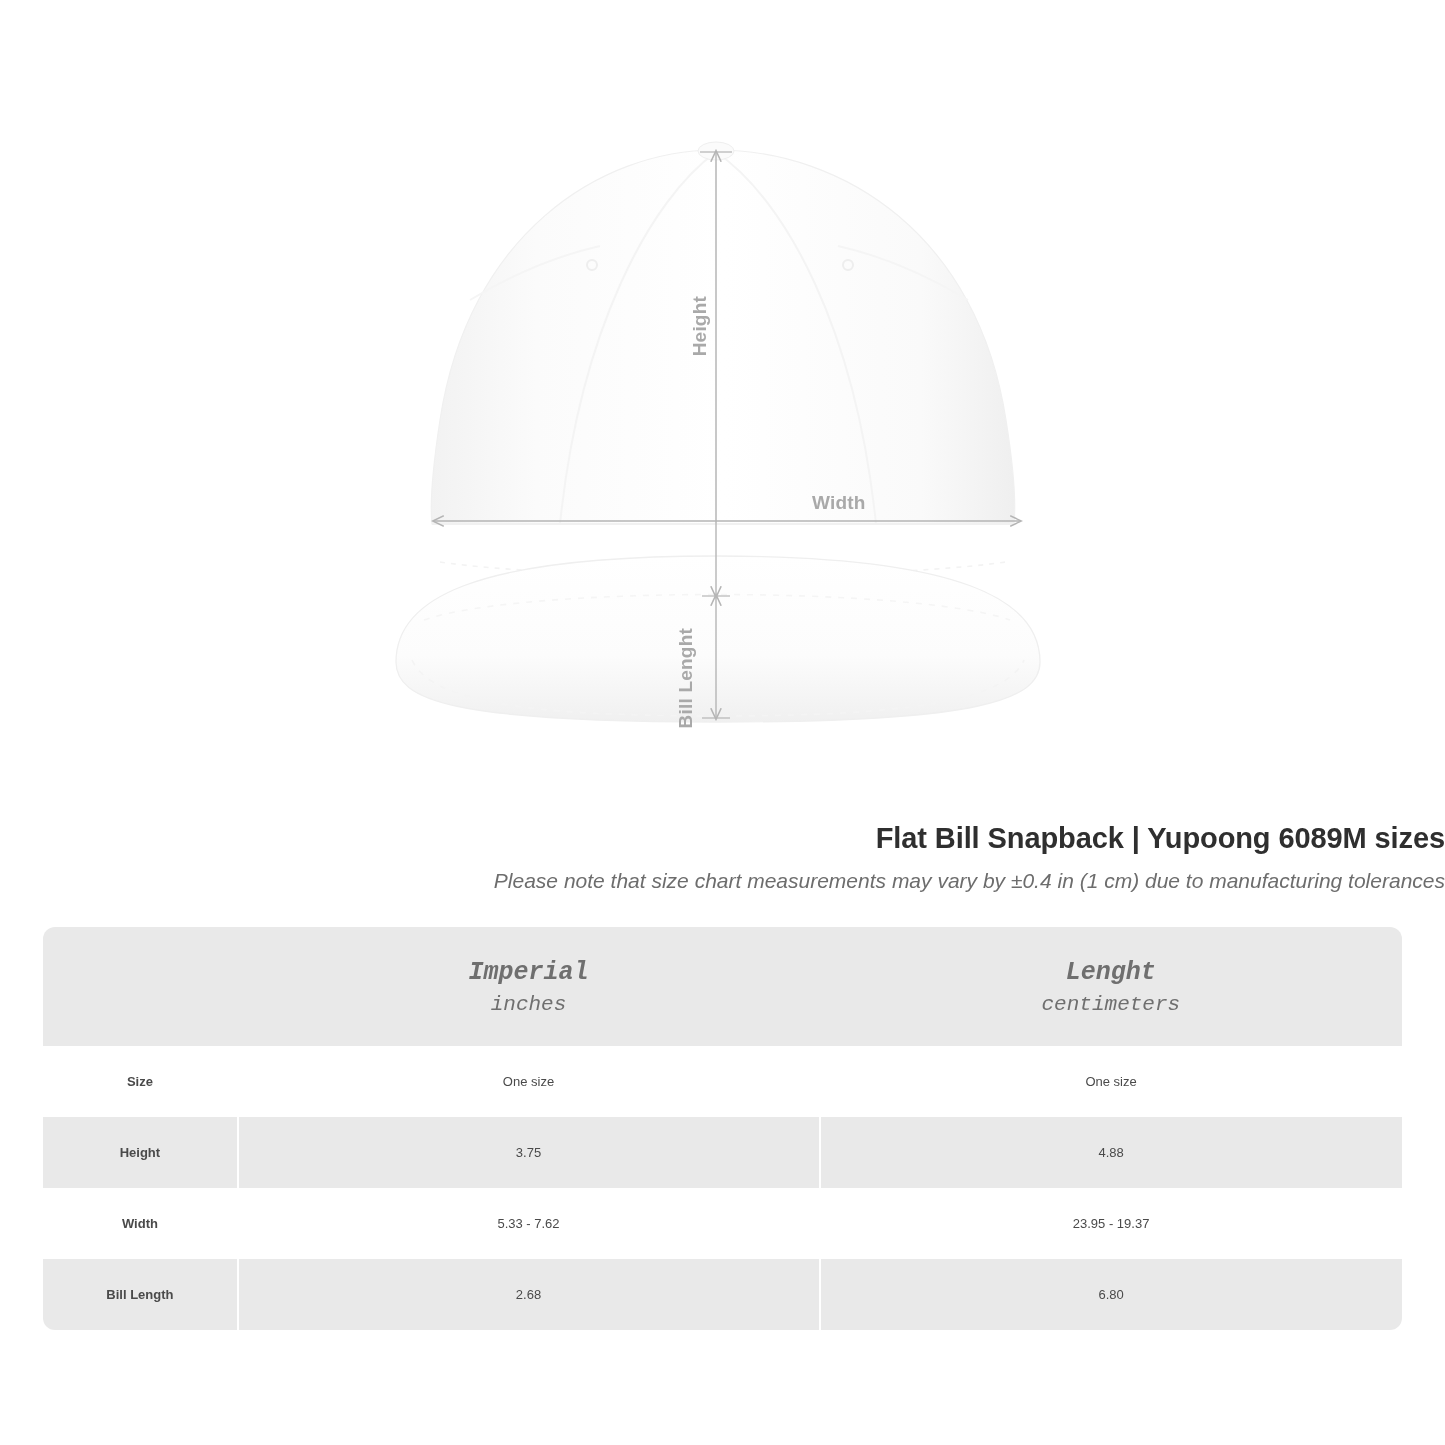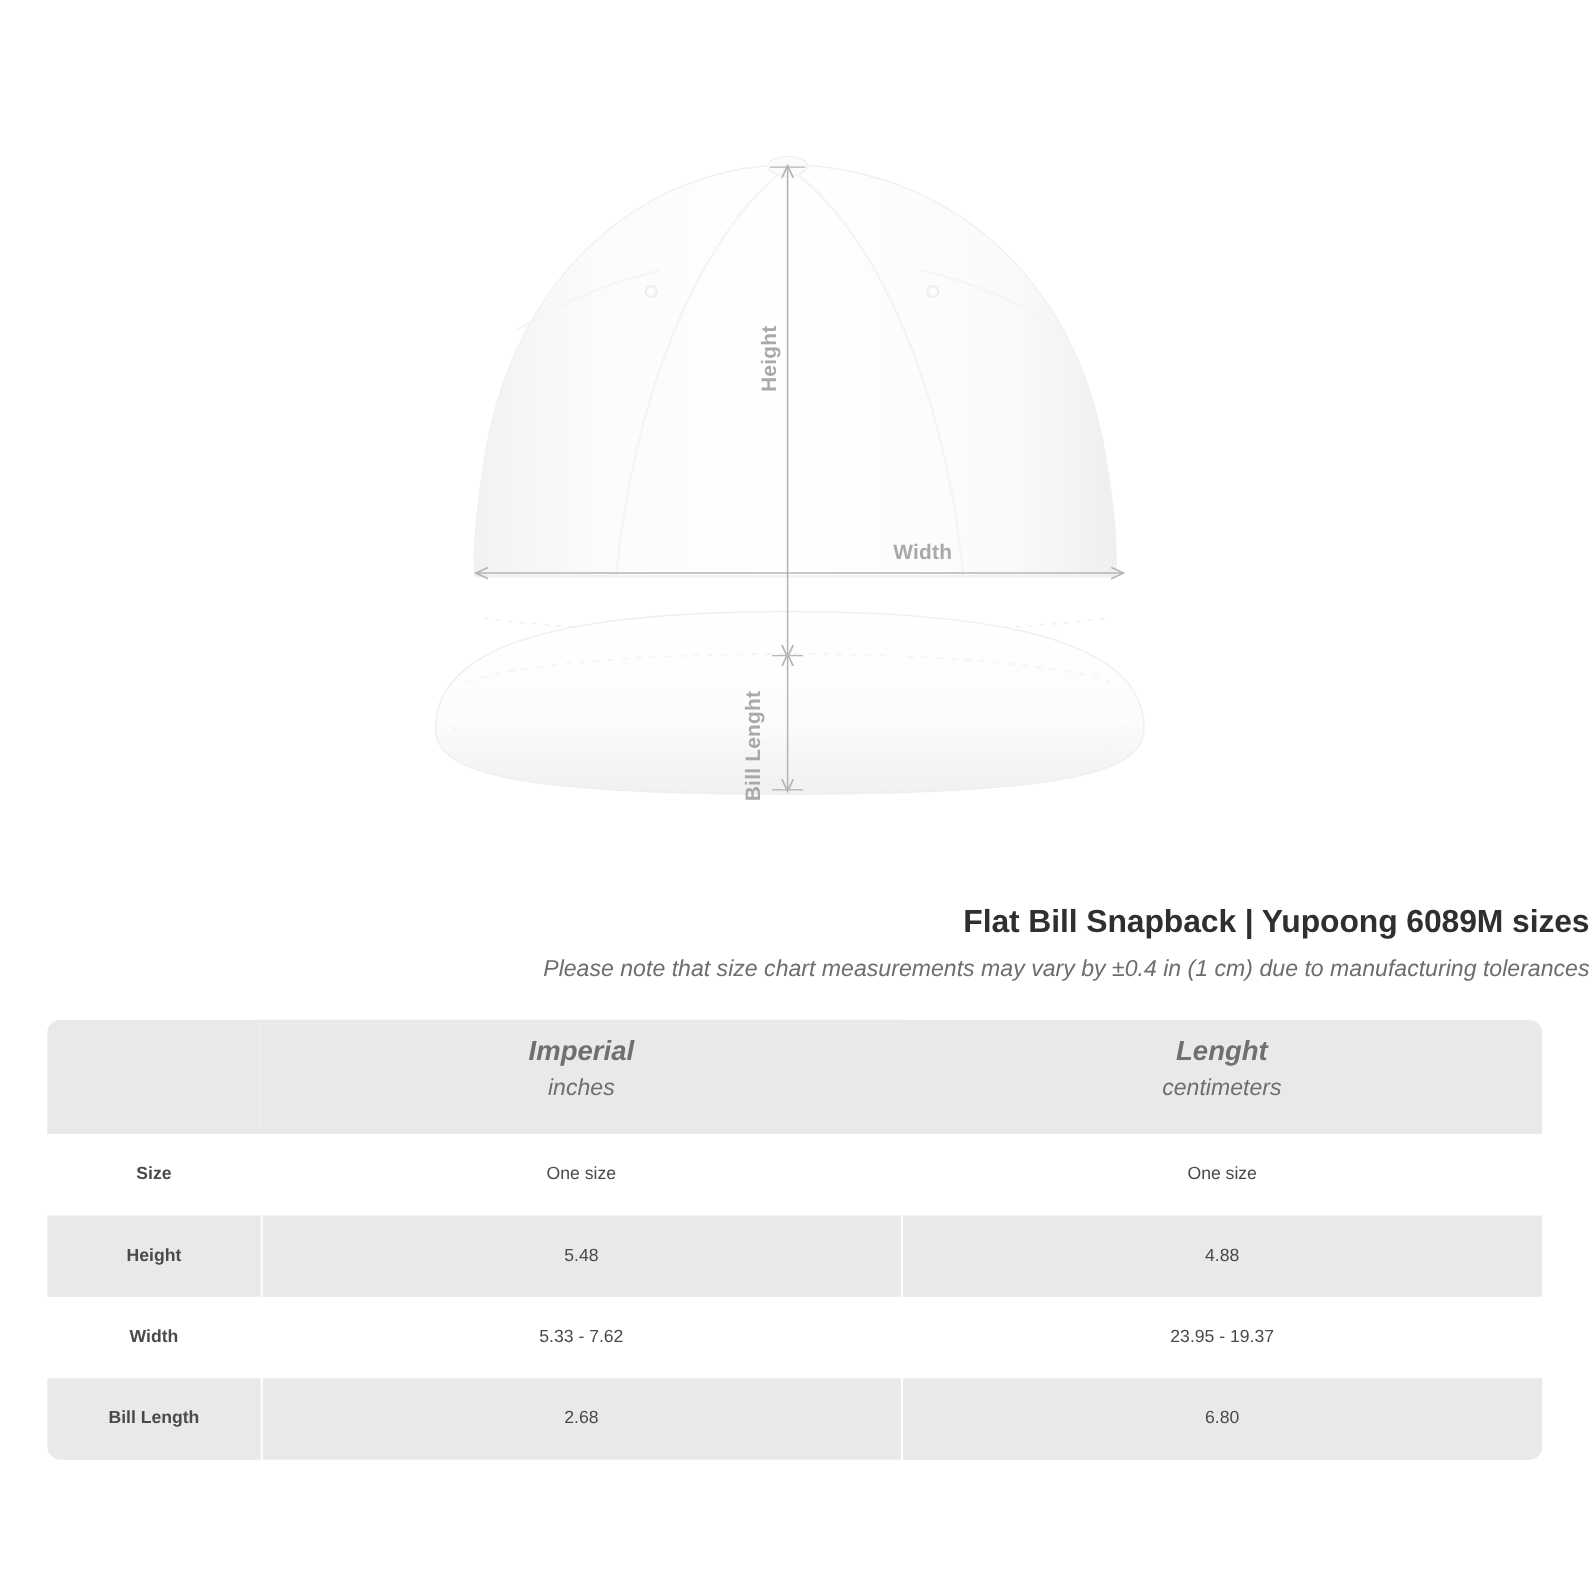--- a/index.html
+++ b/index.html
@@ -74,23 +74,24 @@
     width: 100%;
     border-collapse: collapse;
     table-layout: fixed;
   }
   table.size-chart col.c1 { width: 14.3%; }
   table.size-chart col.c2 { width: 42.85%; }
   table.size-chart col.c3 { width: 42.85%; }
 
   .size-chart thead th {
     background: #e9e9e9;
-    padding: 16px 0 30px 0;
+    padding: 32px 0 30px 0;
     text-align: center;
     font-weight: normal;
+    font-family: Liberation Mono, monospace;
   }
   .size-chart thead th:first-child {
     border-top-left-radius: 12px;
   }
   .size-chart thead th:last-child {
     border-top-right-radius: 12px;
   }
   .unit-system {
     font-size: 25px;
     font-style: italic;
@@ -100,21 +101,21 @@
   }
   .unit-name {
     font-size: 21px;
     font-style: italic;
     color: #6f6f6f;
     margin-top: 6px;
   }
 
   .size-chart tbody td {
     text-align: center;
-    font-size: 16px;
+    font-size: 13px;
     color: #4a4a4a;
     padding: 28px 4px;
     border-left: 1px solid #ffffff;
     border-right: 1px solid #ffffff;
   }
   .size-chart tbody tr td:first-child {
     font-weight: bold;
     color: #4a4a4a;
     border-left: none;
   }
@@ -234,21 +235,21 @@
       </tr>
     </thead>
     <tbody>
       <tr class="odd">
         <td>Size</td>
         <td class="sep-left">One size</td>
         <td class="sep-left">One size</td>
       </tr>
       <tr class="even">
         <td>Height</td>
-        <td class="sep-left">5.48</td>
+        <td class="sep-left">3.75</td>
         <td class="sep-left">4.88</td>
       </tr>
       <tr class="odd">
         <td>Width</td>
         <td class="sep-left">5.33 - 7.62</td>
         <td class="sep-left">23.95 - 19.37</td>
       </tr>
       <tr class="even">
         <td>Bill Length</td>
         <td class="sep-left">2.68</td>

